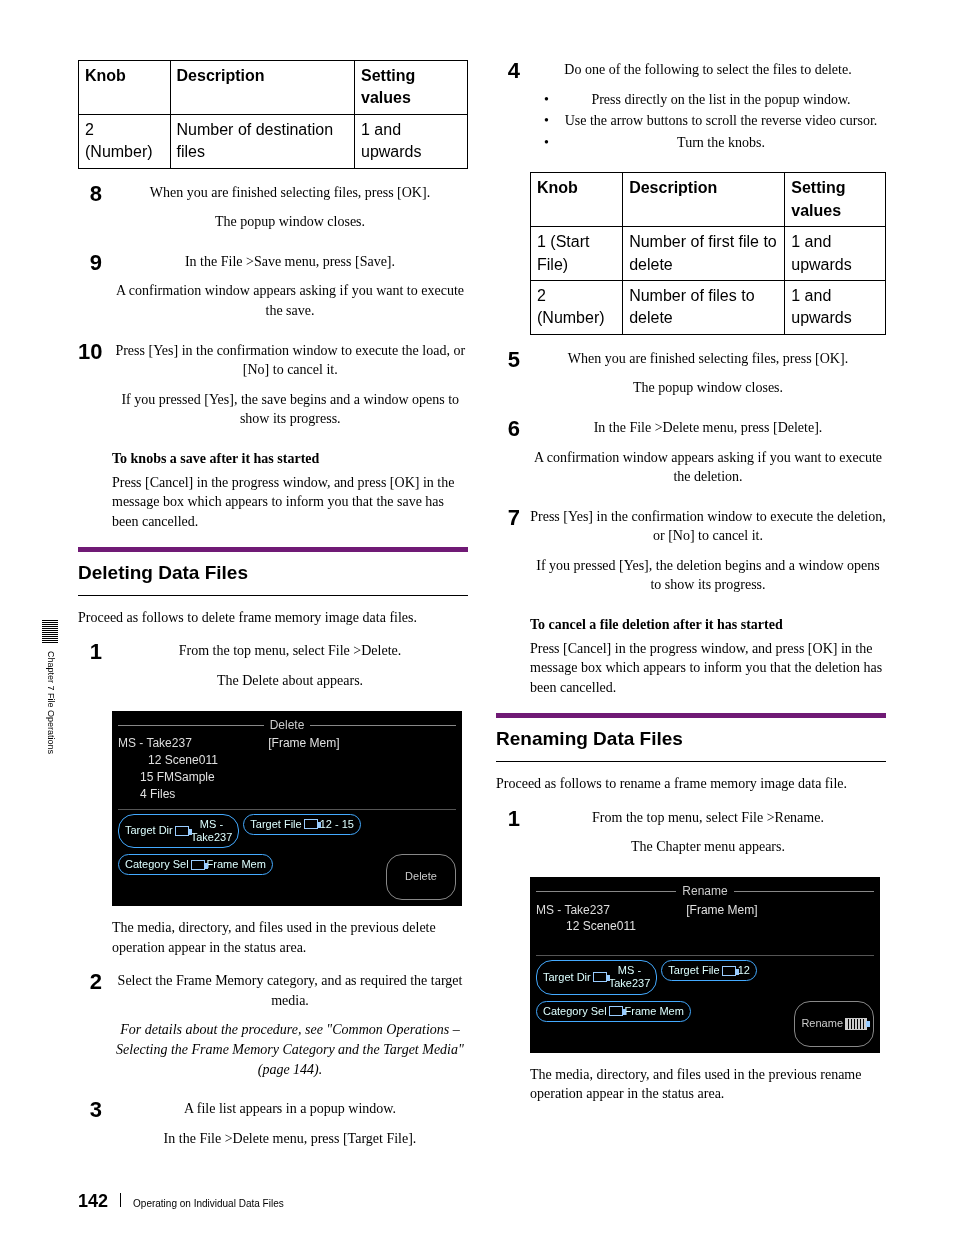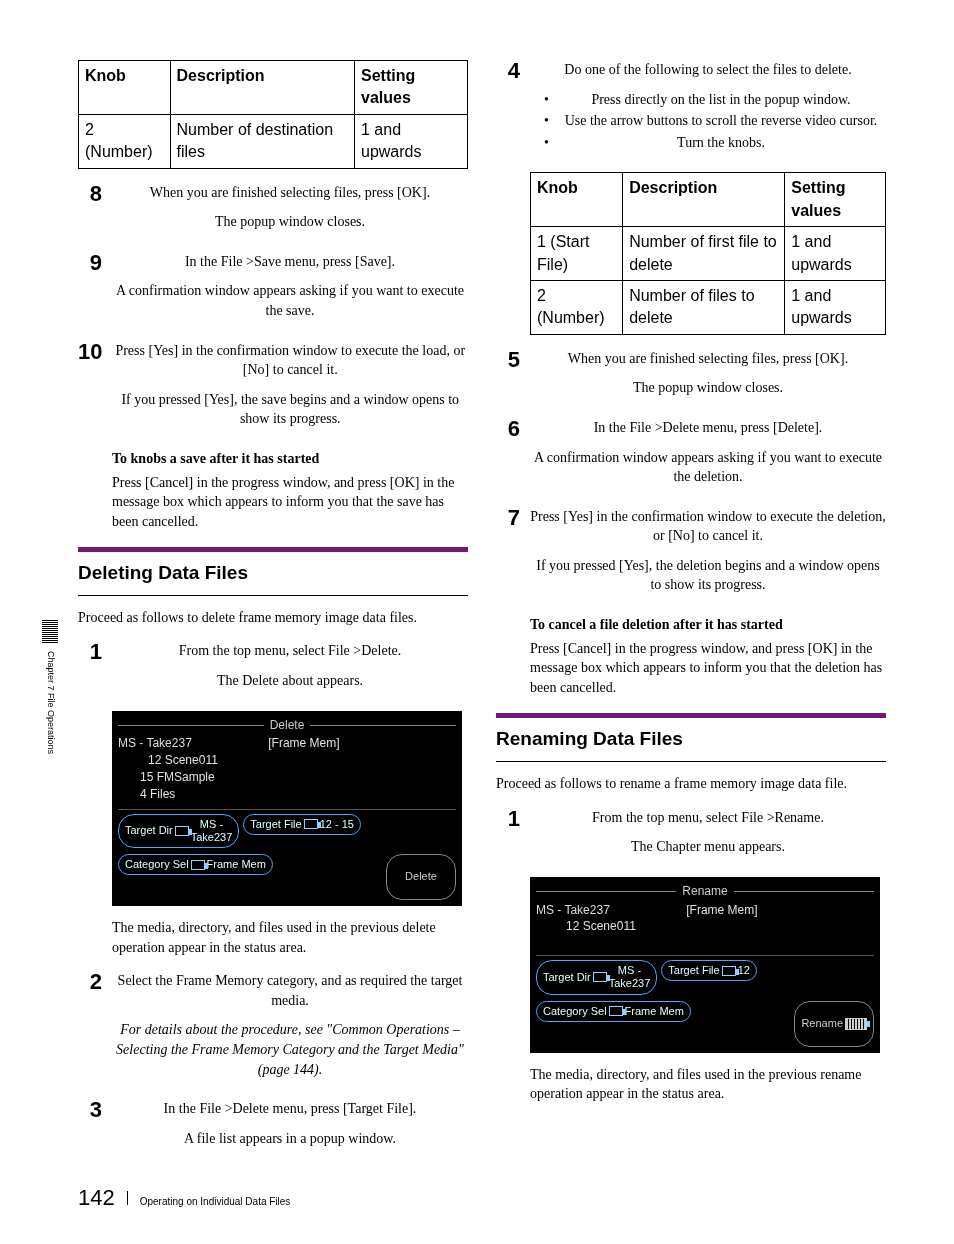--- a/index.html
+++ b/index.html
@@ -166,21 +166,21 @@
   .spacer-flex { flex: 1; }
   .footer {
     position: absolute;
     bottom: 30px;
     left: 78px;
     display: flex;
     align-items: baseline;
     gap: 12px;
     font-family: Arial, Helvetica, sans-serif;
   }
-  .footer .pg { font-size: 22px; }
+  .footer .pg { font-size: 18px; font-weight: bold; }
   .footer .sep { border-left: 1px solid #000; height: 14px; }
   .footer .ft { font-size: 10px; }
 </style>
 </head>
 <body>
 
 <div class="side-tab">
   <div class="bars">
       <div></div>
       <div></div>
@@ -313,22 +313,22 @@
       <div class="num">2</div>
       <div class="body">
         <p>Select the Frame Memory category, and as required the target media.</p>
         <p class="ital">For details about the procedure, see "Common Operations – Selecting the Frame Memory Category and the Target Media" (page 144).</p>
       </div>
     </div>
 
     <div class="step">
       <div class="num">3</div>
       <div class="body">
+        <p>A file list appears in a popup window.</p>
         <p>In the File &gt;Delete menu, press [Target File].</p>
-        <p>A file list appears in a popup window.</p>
       </div>
     </div>
 
   </div>
 
   <div class="col">
 
     <div class="step">
       <div class="num">4</div>
       <div class="body">

